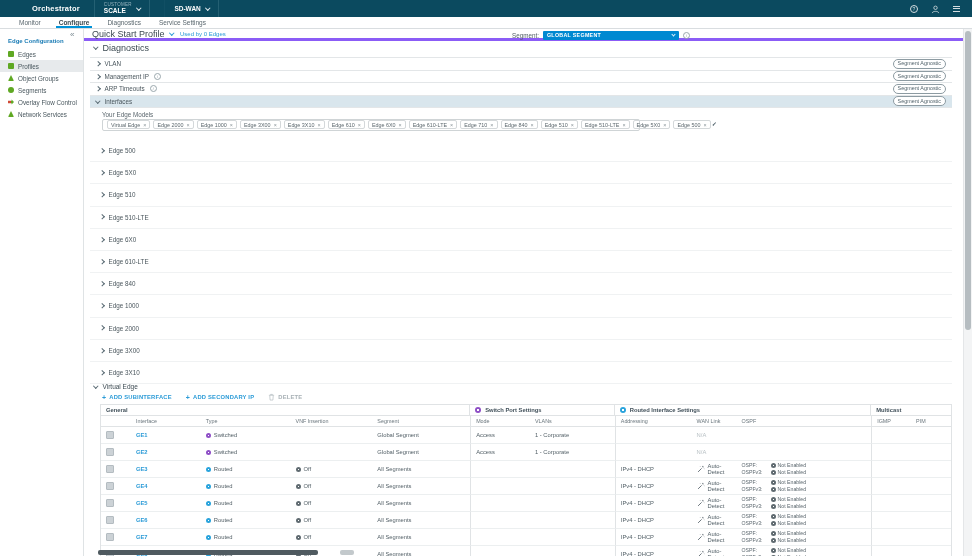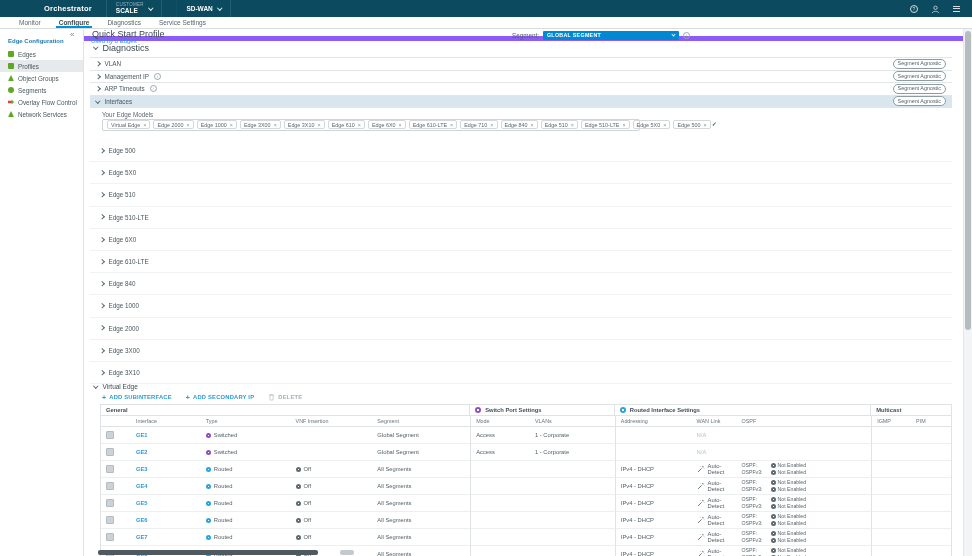--- a/index.html
+++ b/index.html
@@ -2,21 +2,21 @@
 <html><head>
 <meta charset="utf-8">
 <style>
   * { margin:0; padding:0; box-sizing:border-box; }
   html,body { width:972px; height:556px; overflow:hidden; }
   body { font-family:"Liberation Sans", sans-serif; background:#fff; color:#4a565d; position:relative; }
   .screen { position:absolute; inset:0; width:972px; height:556px; overflow:hidden; background:#fff; }
 
   
   .topbar { position:absolute; left:0; top:0; width:972px; height:17px; background:#0b4a5f; display:flex; align-items:stretch; }
-  .brand { color:#fff; font-size:7.5px; font-weight:bold; letter-spacing:.2px; align-self:center; margin-left:44px; }
+  .brand { color:#fff; font-size:7.5px; font-weight:bold; letter-spacing:.2px; align-self:center; margin-left:32px; }
   .tb-sect { display:flex; align-items:center; gap:5px; padding:0 9px; border-left:1px solid #24607342; border-right:1px solid #246073; margin-left:14px; }
   .tb-sect.first { border-left:1px solid #246073; }
   .cust-stack { display:flex; flex-direction:column; line-height:1.15; }
   .cust-label { font-size:4.5px; color:#97b5c0; text-transform:uppercase; letter-spacing:.3px; }
   .cust-value { font-size:6.5px; color:#fff; font-weight:bold; }
   .prod { font-size:6.5px; color:#fff; font-weight:bold; }
   .chv { display:inline-block; width:3.5px; height:3.5px; border-right:1px solid #5a6b74; border-bottom:1px solid #5a6b74; }
   .chv.down { transform:rotate(45deg); margin-top:-2px; }
   .chv.right { transform:rotate(-45deg); }
   .chv.white { border-color:#e8f0f3; }
@@ -37,21 +37,21 @@
   .sb-heading { font-size:6px; color:#1b7cb5; padding:9px 0 4px 8px; font-weight:bold; }
   .sb-item { height:12px; display:flex; align-items:center; gap:4px; padding-left:8px; font-size:6.3px; color:#49575e; cursor:default; }
   .sb-item.selected { background:#e7eaec; }
   .sb-ic { width:6px; height:6px; flex:0 0 auto; background:#5fa823; border-radius:1px; }
   .sb-ic.tri { clip-path:polygon(50% 0,100% 100%,0 100%); }
   .sb-ic.circ { border-radius:50%; }
   .sb-ic.flow { background:linear-gradient(90deg,#d04a36 0 50%,#5fa823 50% 100%); clip-path:polygon(0 30%,60% 30%,60% 10%,100% 50%,60% 90%,60% 70%,0 70%); }
   .collapse-btn { position:absolute; left:70px; top:31px; font-size:8px; color:#7a8a92; line-height:1; }
 
   
-  .page-header { position:absolute; left:84px; top:29px; width:880px; height:12px; border-bottom:5px solid #8b5cf6; display:flex; align-items:flex-start;flex-direction:column; }
+  .page-header { position:absolute; left:84px; top:29px; width:880px; height:12px; border-bottom:3px solid #8b5cf6; display:flex; align-items:center; }
   .pg-title { font-size:9px; color:#3c4a52; margin-left:8px; }
   .pg-title-chv { margin-left:5px; }
   .used-by { font-size:6px; color:#2b9bd7; margin-left:7px; }
   .segment-ctl { position:absolute; left:428px; top:1.5px; display:flex; align-items:center; gap:4px; }
   .seg-label { font-size:6.3px; color:#546168; }
   .seg-select { width:136px; height:9px; background:#0089d1; border-radius:1px; display:flex; align-items:center; color:#fff; font-size:5.3px; font-weight:bold; letter-spacing:.3px; padding:0 4px; }
   .seg-select .chv { margin-left:auto; border-color:#dff0fa; width:3px; height:3px; }
   .info-ic { width:7px; height:7px; border:1px solid #9aa7ad; border-radius:50%; color:#9aa7ad; font-size:4.5px; display:inline-flex; align-items:center; justify-content:center; font-style:italic; font-family:"Liberation Serif",serif; }
 
   

